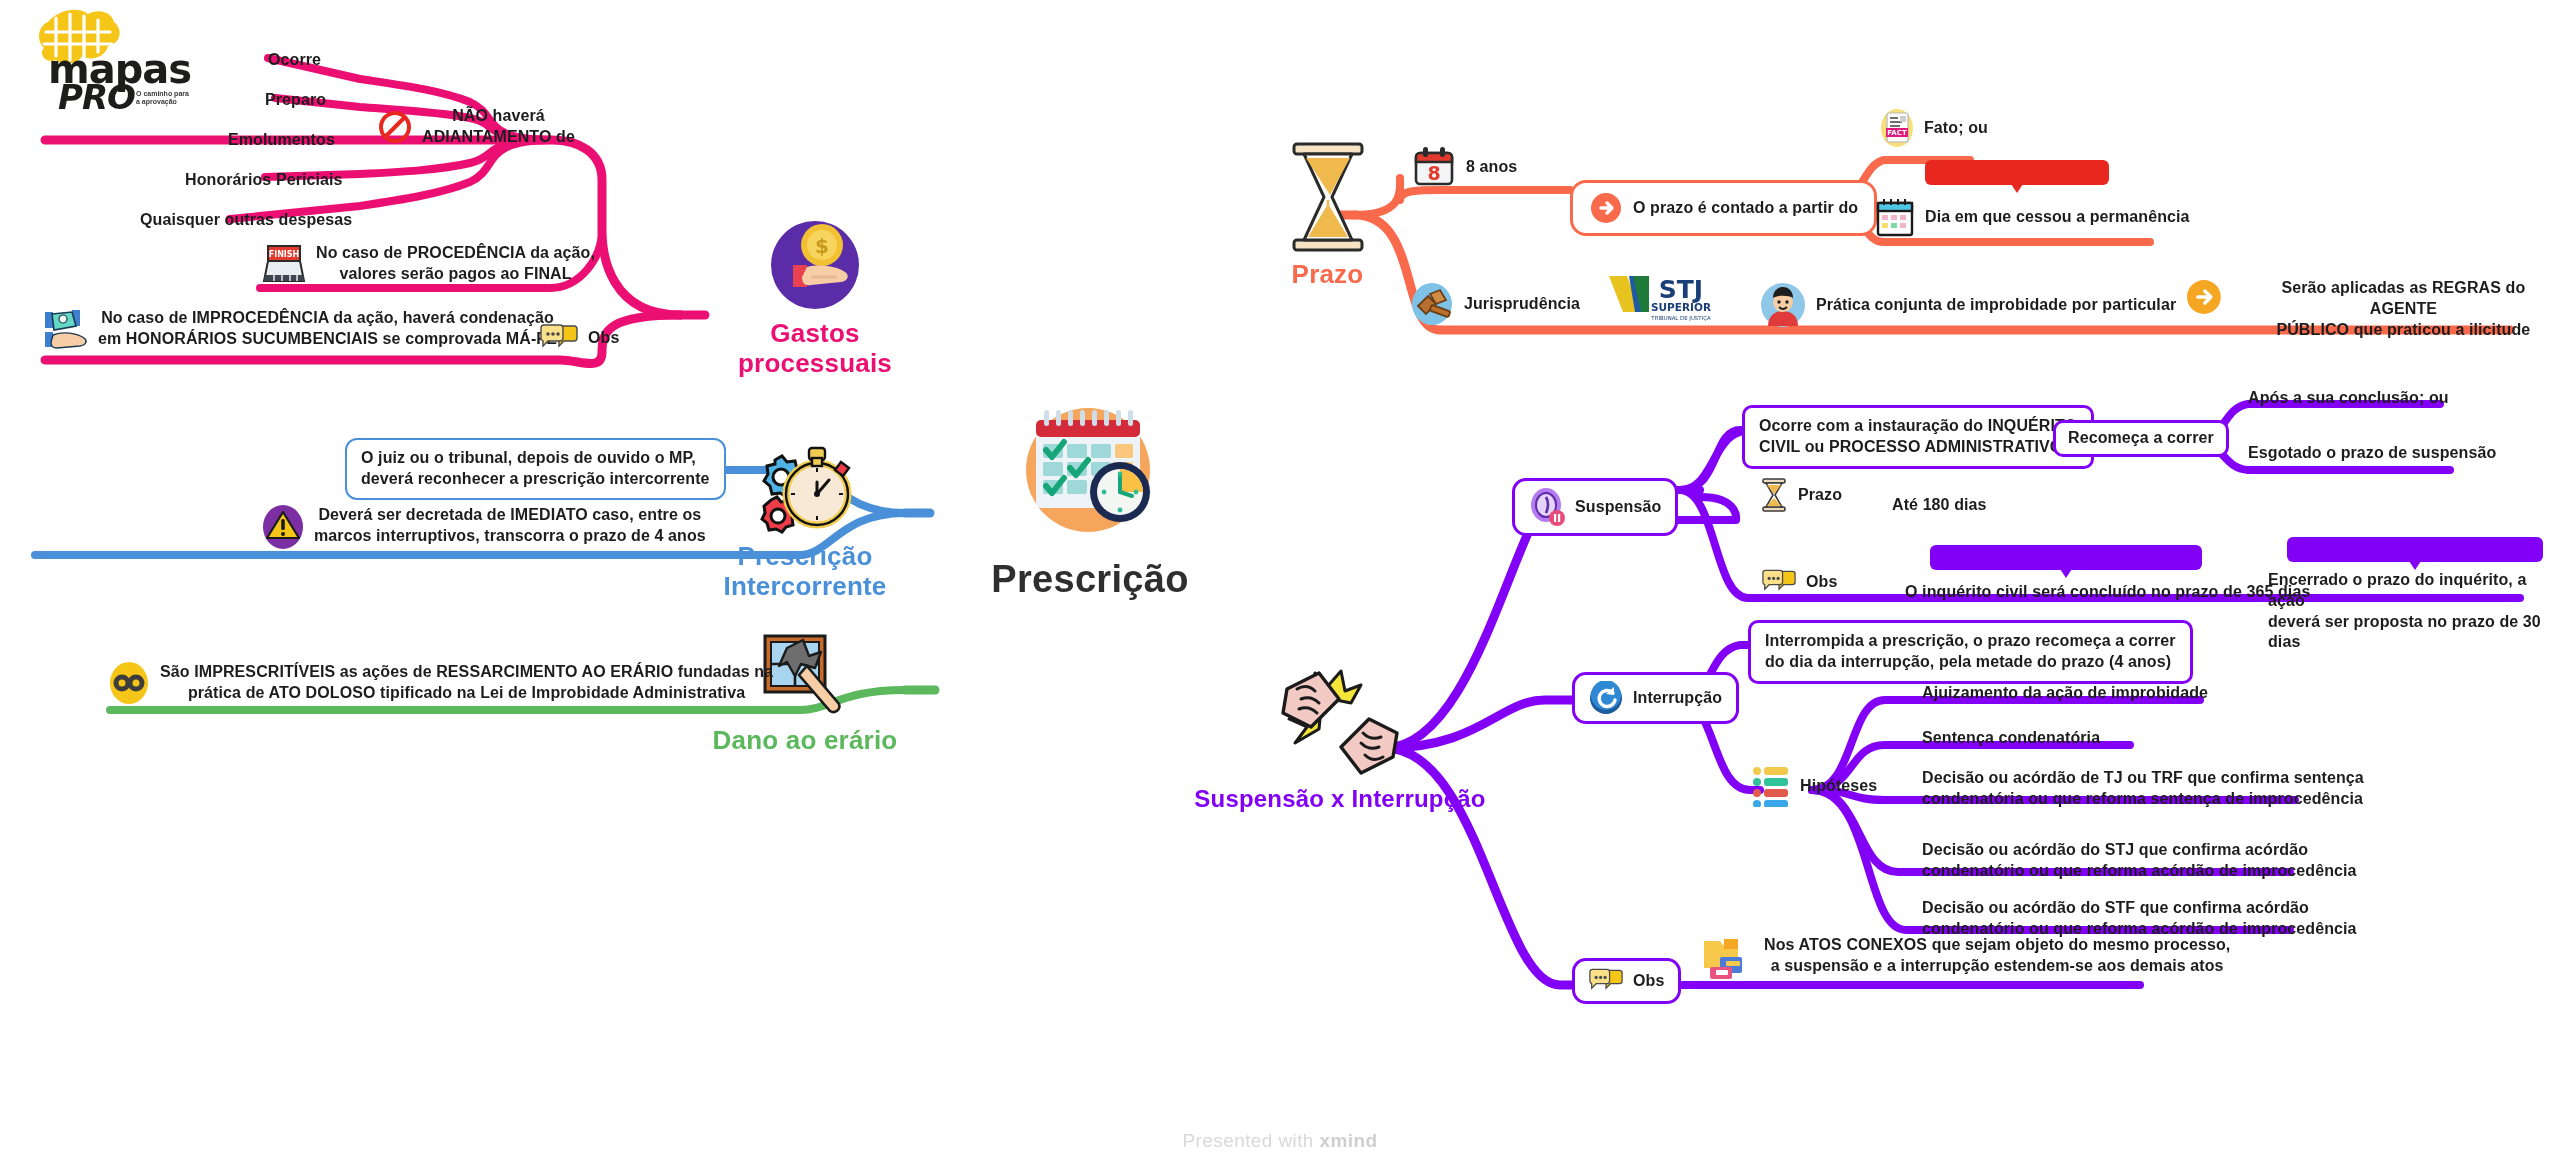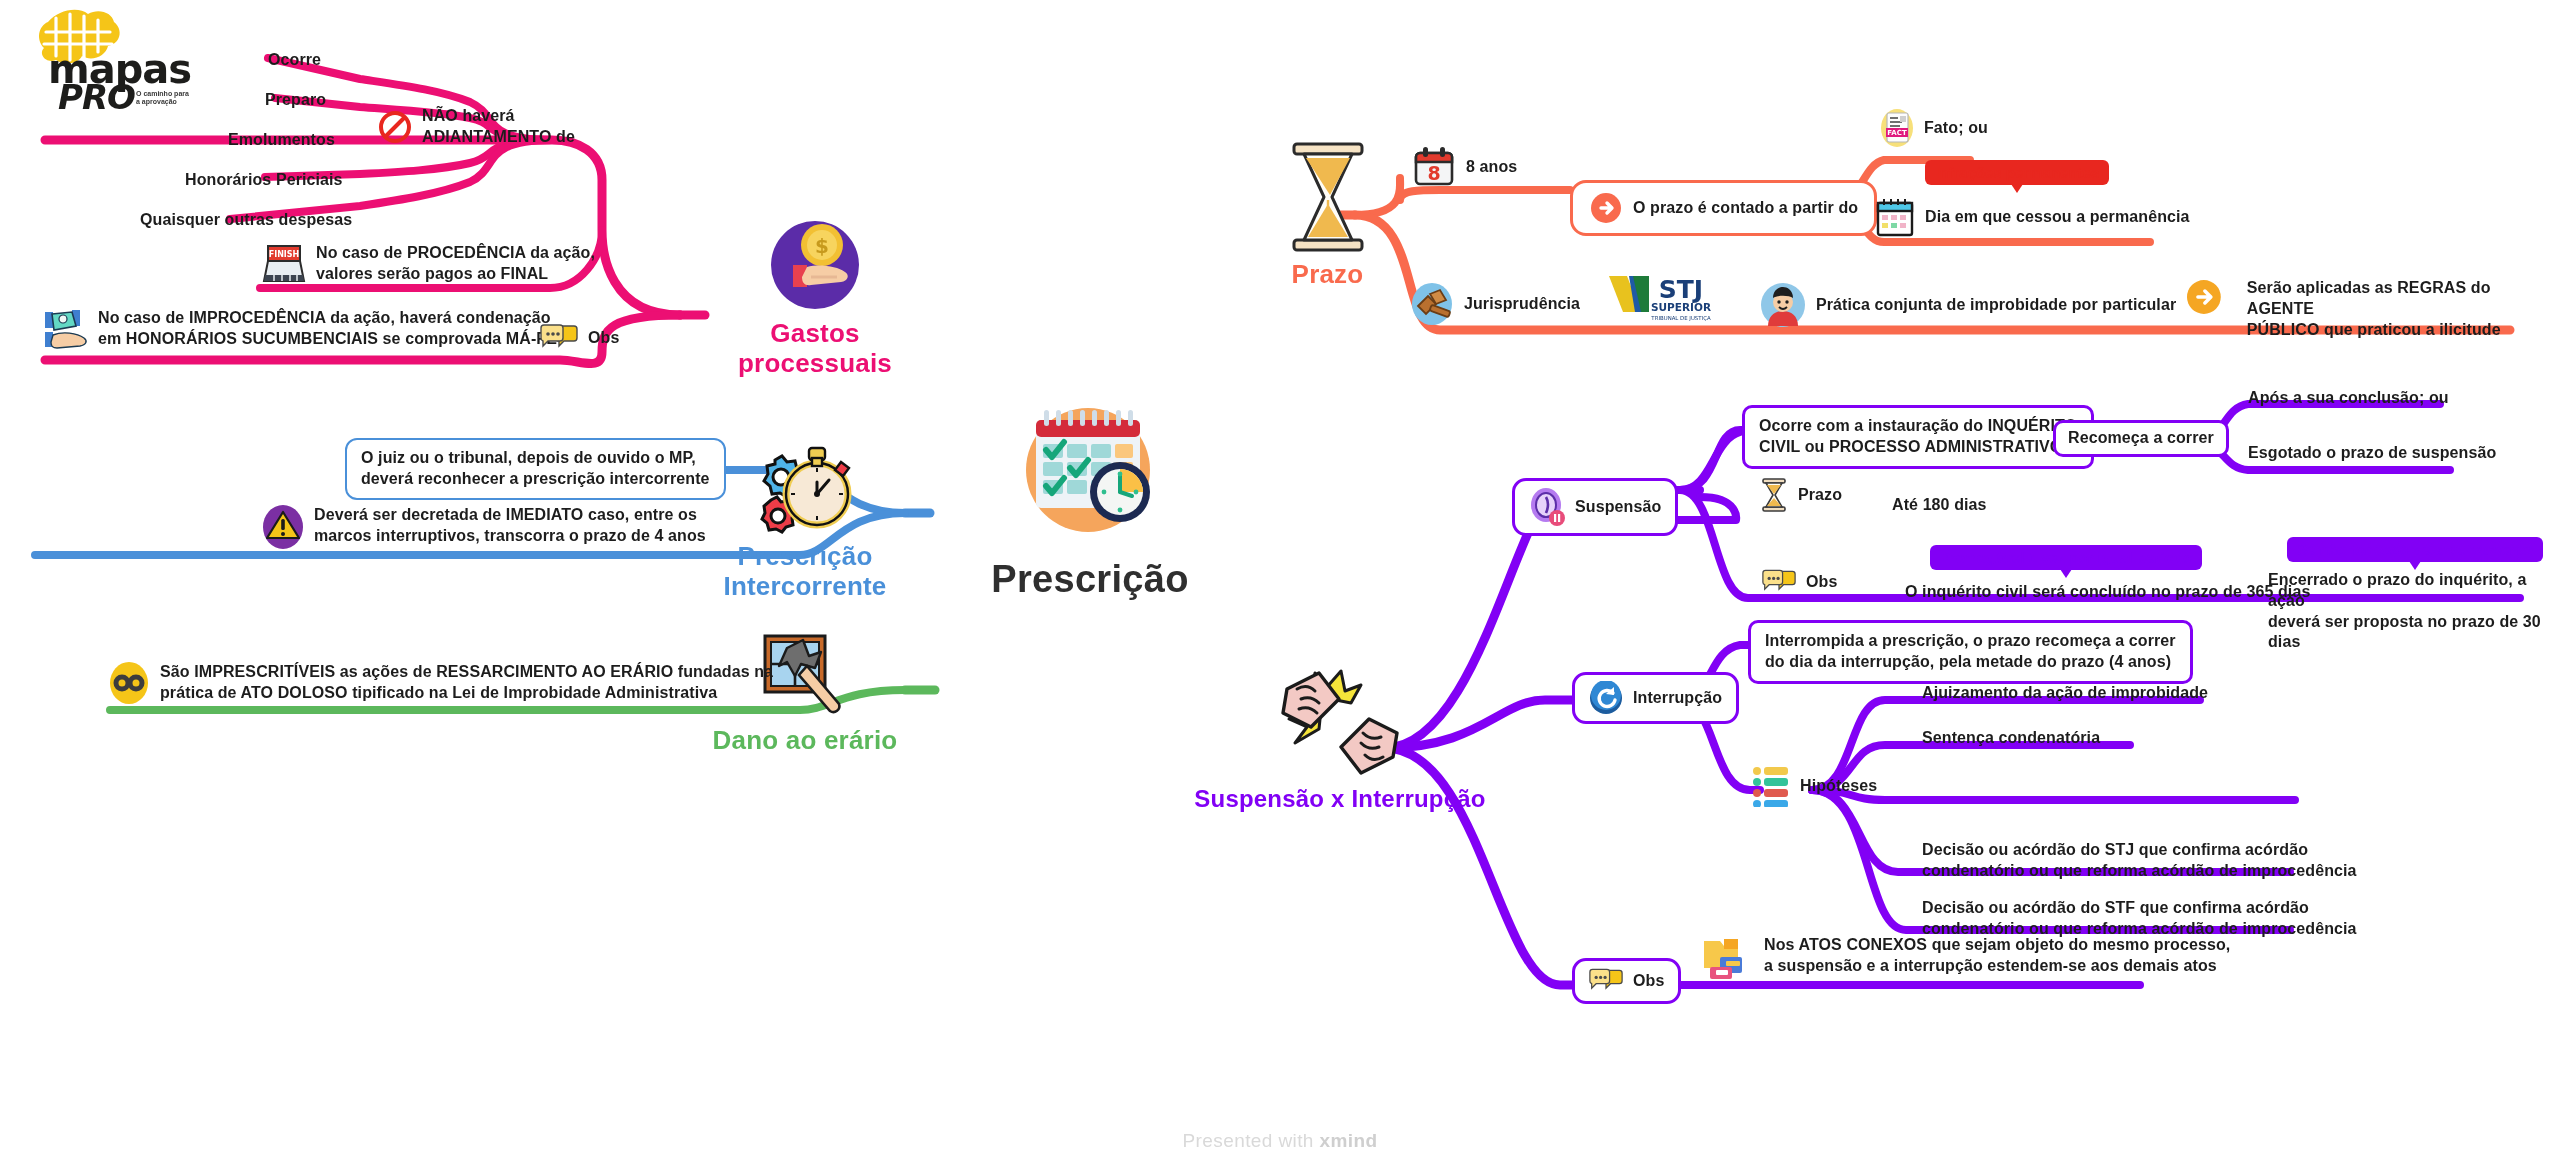--- a/index.html
+++ b/index.html
@@ -17,21 +17,21 @@
   .branch-title{font-weight:bold;font-size:26px;line-height:1.15;text-align:center;letter-spacing:.2px;}
   .center-title{font-weight:bold;font-size:38px;color:#2f2f2f;text-align:center;letter-spacing:.3px;}
 
   
   .box{border-radius:12px;border:3px solid #000;background:#fff;padding:8px 14px;box-sizing:border-box;}
   .pill{border-radius:6px;padding:4px 10px;color:#fff;font-size:15px;font-weight:bold;display:inline-block;position:relative;}
   .pill:after{content:"";position:absolute;left:50%;margin-left:-6px;bottom:-8px;border-left:6px solid transparent;border-right:6px solid transparent;border-top:9px solid currentColor;}
 
   
   .ico{display:block;}
-  .row{display:flex;align-items:center;gap:10px;}
+  .row{display:flex;align-items:center;gap:10px;text-align:center;}
 
   
   .footer{position:absolute;left:0;right:0;bottom:18px;text-align:center;color:#d9d9d9;font-size:19px;letter-spacing:.4px;}
   .footer b{color:#cfcfcf;}
 
   
   .logo-wrap{position:absolute;left:18px;top:6px;width:200px;height:108px;}
   .logo-mapas{font-family:"DejaVu Sans",sans-serif;font-weight:bold;font-size:40px;color:#1d1d1b;letter-spacing:-1px;line-height:.95;}
   .logo-pro{font-family:"DejaVu Sans",sans-serif;font-weight:bold;font-style:italic;font-size:34px;color:#1d1d1b;letter-spacing:-1px;line-height:.9;}
   .logo-sub{font-size:7px;color:#3a3a3a;line-height:1.15;font-weight:600;}
@@ -554,20 +554,22 @@
           <rect x="12" y="24" width="24" height="8" rx="3" fill="#e05a4e"></rect>
         <circle cx="5" cy="39" r="4" fill="#3aa8e8"></circle>
           <rect x="12" y="35" width="24" height="8" rx="3" fill="#3aa8e8"></rect>
       </g>
     </svg>
     <div class="txt">Hipóteses</div>
   </div>
 
   <div class="abs txt" style="left:1922px;top:683px;">Ajuizamento da ação de improbidade</div>
   <div class="abs txt" style="left:1922px;top:728px;">Sentença condenatória</div>
+  <div class="abs txt" style="left:1922px;top:768px;">Decisão ou acórdão de TJ ou TRF que confirma sentença
+condenatória ou que reforma sentença de improcedência</div>
   <div class="abs txt" style="left:1922px;top:840px;">Decisão ou acórdão do STJ que confirma acórdão
 condenatório ou que reforma acórdão de improcedência</div>
   <div class="abs txt" style="left:1922px;top:898px;">Decisão ou acórdão do STF que confirma acórdão
 condenatório ou que reforma acórdão de improcedência</div>
 
   <div class="abs box row" style="left:1572px;top:958px;border-color:#8200f5;border-width:3px;border-radius:14px;padding:6px 14px;">
     <svg width="34" height="28" viewBox="0 0 38 30">
       <path d="M22 3 h12 a3 3 0 0 1 3 3 v9 a3 3 0 0 1 -3 3 h-10 l-5 5 v-5 a3 3 0 0 1 -3 -3 v-9 a3 3 0 0 1 3 -3 z" fill="#f5c518" stroke="#4a4a4a" stroke-width="1.4"></path>
       <path d="M4 2 h16 a3 3 0 0 1 3 3 v10 a3 3 0 0 1 -3 3 h-12 l-5 5 v-5 a3 3 0 0 1 -2 -3 v-10 a3 3 0 0 1 3 -3 z" fill="#fbe08a" stroke="#4a4a4a" stroke-width="1.4"></path>
       <g fill="#4a4a4a">

